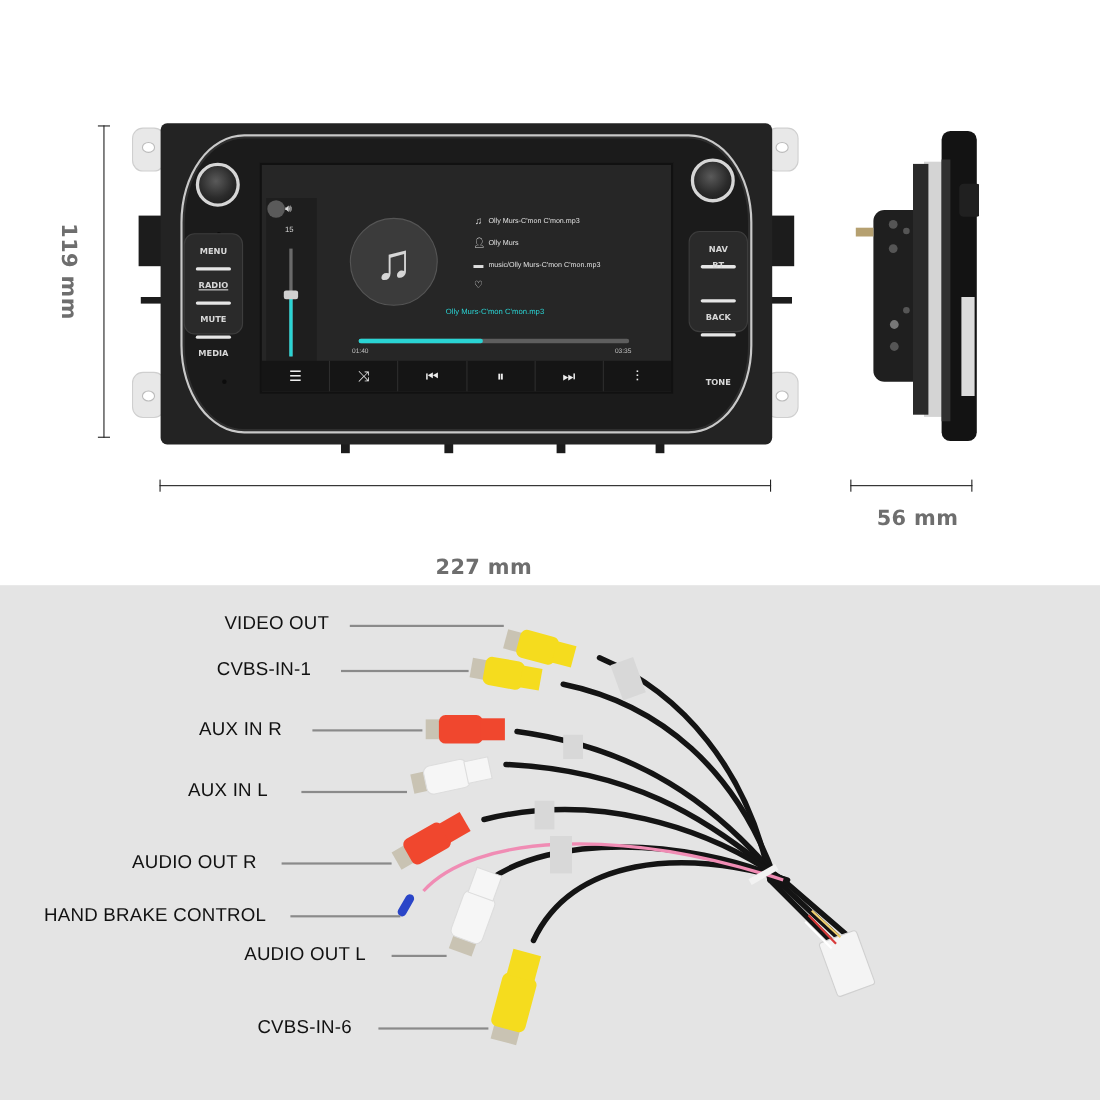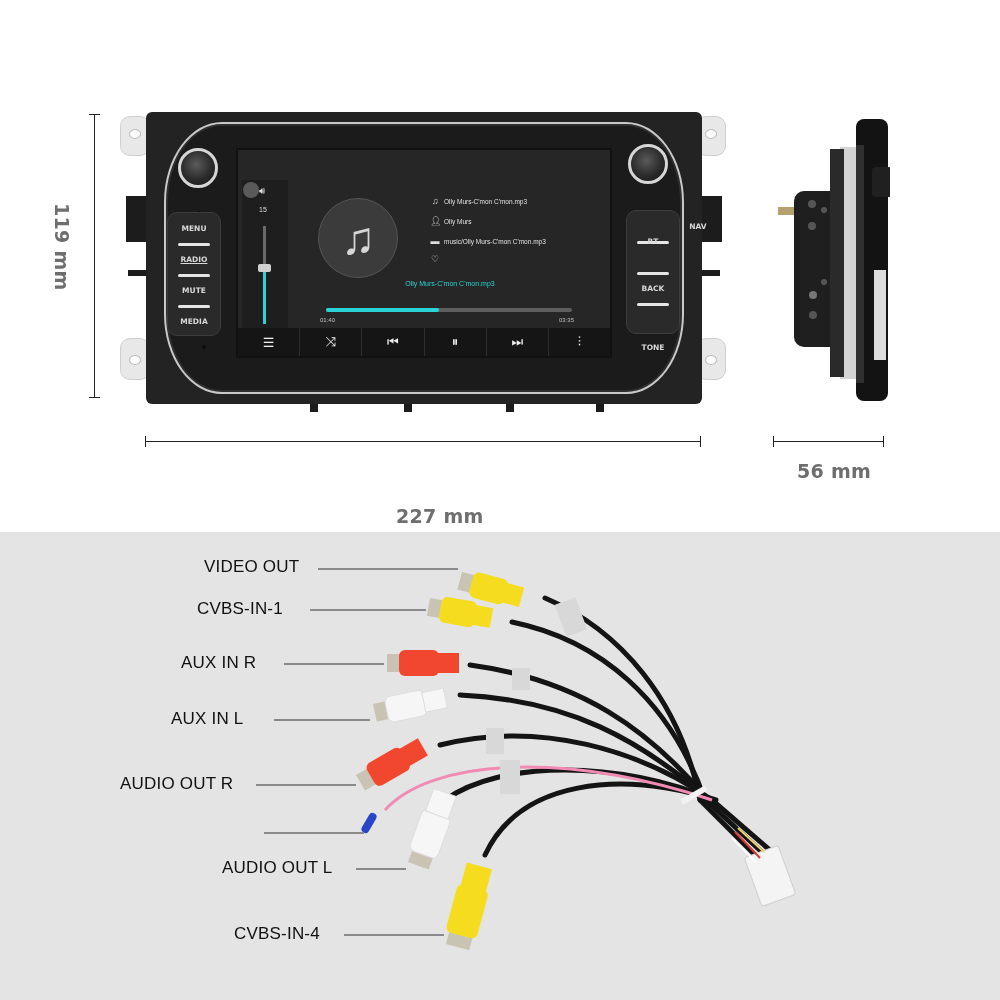--- a/index.html
+++ b/index.html
@@ -22,21 +22,21 @@
 
   
   #unit { position: absolute; left: 118px; top: 112px; width: 610px; height: 296px; }
   .tab { position: absolute; background: #e8e8e8; border: 1px solid #cfcfcf; border-radius: 10px; }
   .tab .hole { position: absolute; width: 12px; height: 10px; border-radius: 50%; background: #fff; border: 1px solid #bbb; }
   .clip { position: absolute; background: #1c1c1c; }
   .chassis { position: absolute; left: 28px; top: 0; width: 556px; height: 292px; background: #232323; border-radius: 6px; }
   .bezel { position: absolute; left: 46px; top: 10px; width: 520px; height: 272px; background: #1b1b1b; border: 2px solid #c9c9c9; border-radius: 58px / 80px; box-shadow: inset 0 0 0 2px #2e2e2e; }
   .knob { position: absolute; width: 40px; height: 40px; border-radius: 50%; background: radial-gradient(circle at 45% 40%, #5a5a5a 0%, #2b2b2b 55%, #151515 100%); border: 3px solid #d6d6d6; }
   .dot { position: absolute; width: 4px; height: 4px; border-radius: 50%; background: #0c0c0c; }
-  .btn-group { position: absolute; width: 54px; height: 124px; background: #2a2a2a; border: 1px solid #3d3d3d; border-radius: 10px; }
+  .btn-group { position: absolute; width: 54px; height: 92px; background: #2a2a2a; border: 1px solid #3d3d3d; border-radius: 10px; }
   .hbtn { position: absolute; left: 0; width: 100%; height: 31px; display: flex; align-items: center; justify-content: center; color: #d8d8d8; font-size: 7.5px; font-weight: bold; font-family: "DejaVu Sans", sans-serif; cursor: pointer; }
   .hbtn-sep { position: absolute; left: 10px; right: 10px; height: 3px; background: #e6e6e6; border-radius: 2px; }
 
   
   #screen { position: absolute; left: 236px; top: 148px; width: 376px; height: 210px; background: #262626; border: 2px solid #111; overflow: hidden; }
   #screen .topbar { position: absolute; left: 0; top: 0; width: 100%; height: 26px; background: #161616; }
   .home-btn { position: absolute; left: 10px; top: 5px; width: 16px; height: 16px; border: 2px solid #777; border-bottom-color: #2ad0d0; border-radius: 4px; background: #222; }
   .sb-divider { position: absolute; top: 3px; width: 1px; height: 20px; background: #3a3a3a; }
   .app-title { position: absolute; left: 51px; top: 7px; color: #e0e0e0; font-size: 8px; }
   .clock { position: absolute; right: 56px; top: 8px; color: #e6e6e6; font-size: 8px; }
@@ -116,21 +116,21 @@
       <div class="hbtn" style="top:0;">MENU</div>
       <div class="hbtn-sep" style="top:30px;"></div>
       <div class="hbtn" style="top:31px;text-decoration:underline;">RADIO</div>
       <div class="hbtn-sep" style="top:61px;"></div>
       <div class="hbtn" style="top:62px;">MUTE</div>
       <div class="hbtn-sep" style="top:92px;"></div>
       <div class="hbtn" style="top:93px;">MEDIA</div>
     </div>
 
     <div class="btn-group" style="left:508px; top:98px;">
-      <div class="hbtn" style="top:0;margin-left:45px;">NAV</div>
+      <div class="hbtn" style="top:0;">NAV</div>
       <div class="hbtn-sep" style="top:30px;"></div>
       <div class="hbtn" style="top:15px;">BT</div>
       <div class="hbtn-sep" style="top:61px;"></div>
       <div class="hbtn" style="top:62px;">BACK</div>
       <div class="hbtn-sep" style="top:92px;"></div>
       <div class="hbtn" style="top:93px;margin-top:28px;">TONE</div>
     </div>
   </div>
 
   <div id="screen">
@@ -296,20 +296,21 @@
 
   <div class="cable-label" style="left:181px; top:121px;">AUX IN R</div>
   <div class="leader" style="left:284px; top:131px; width:100px;"></div>
 
   <div class="cable-label" style="left:171px; top:177px;">AUX IN L</div>
   <div class="leader" style="left:274px; top:187px; width:96px;"></div>
 
   <div class="cable-label" style="left:120px; top:242px;text-align:right;">AUDIO OUT R</div>
   <div class="leader" style="left:256px; top:252px; width:100px;"></div>
 
+  <div class="cable-label" style="left:40px; top:290px;">HAND BRAKE CONTROL</div>
   <div class="leader" style="left:264px; top:300px; width:100px;"></div>
 
   <div class="cable-label" style="left:222px; top:326px;">AUDIO OUT L</div>
   <div class="leader" style="left:356px; top:336px; width:50px;"></div>
 
-  <div class="cable-label" style="left:234px; top:392px;">CVBS-IN-4</div>
+  <div class="cable-label" style="left:234px; top:392px;">CVBS-IN-6</div>
   <div class="leader" style="left:344px; top:402px; width:100px;"></div>
 </div>
 
 </body></html>

